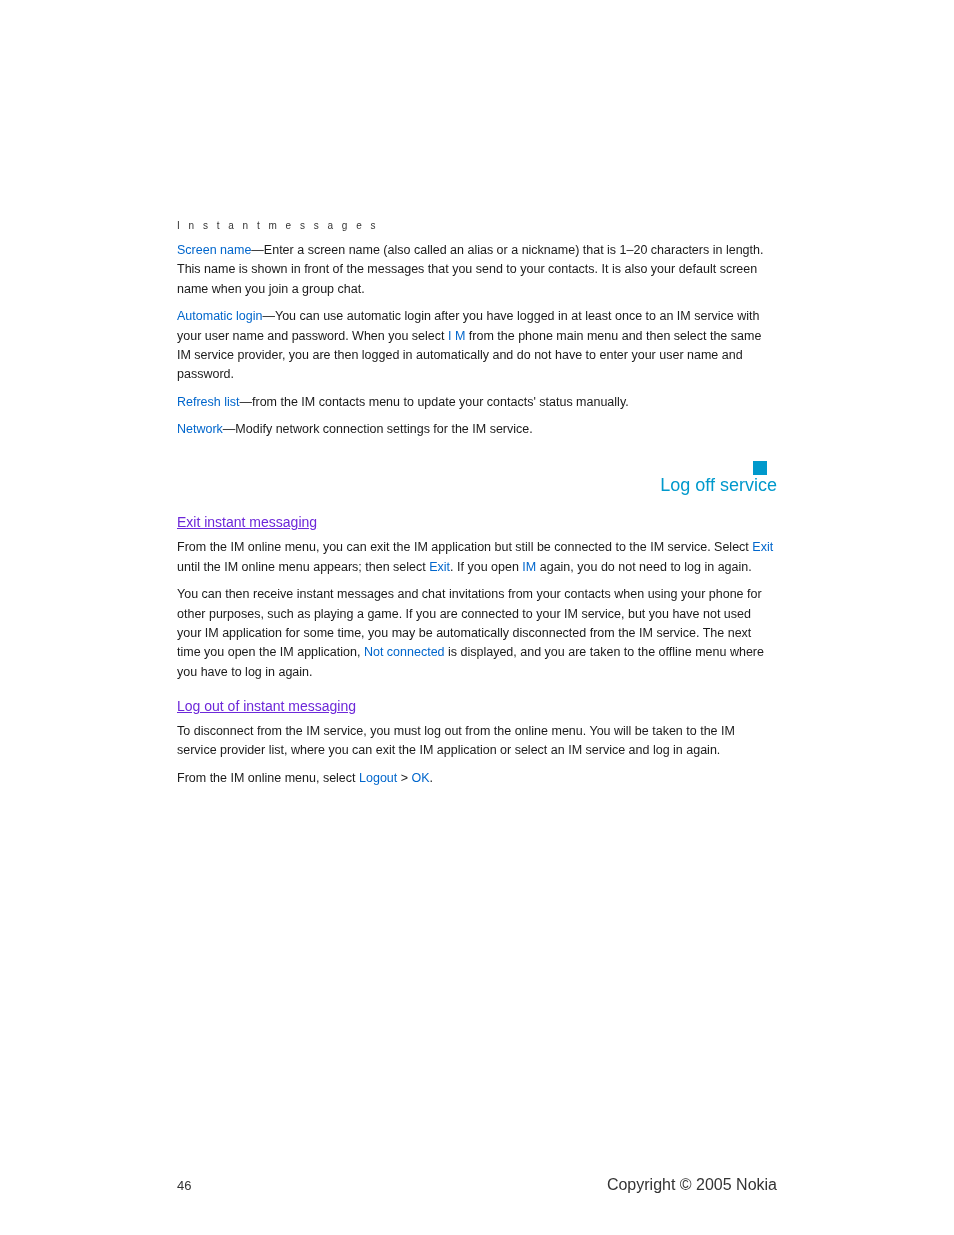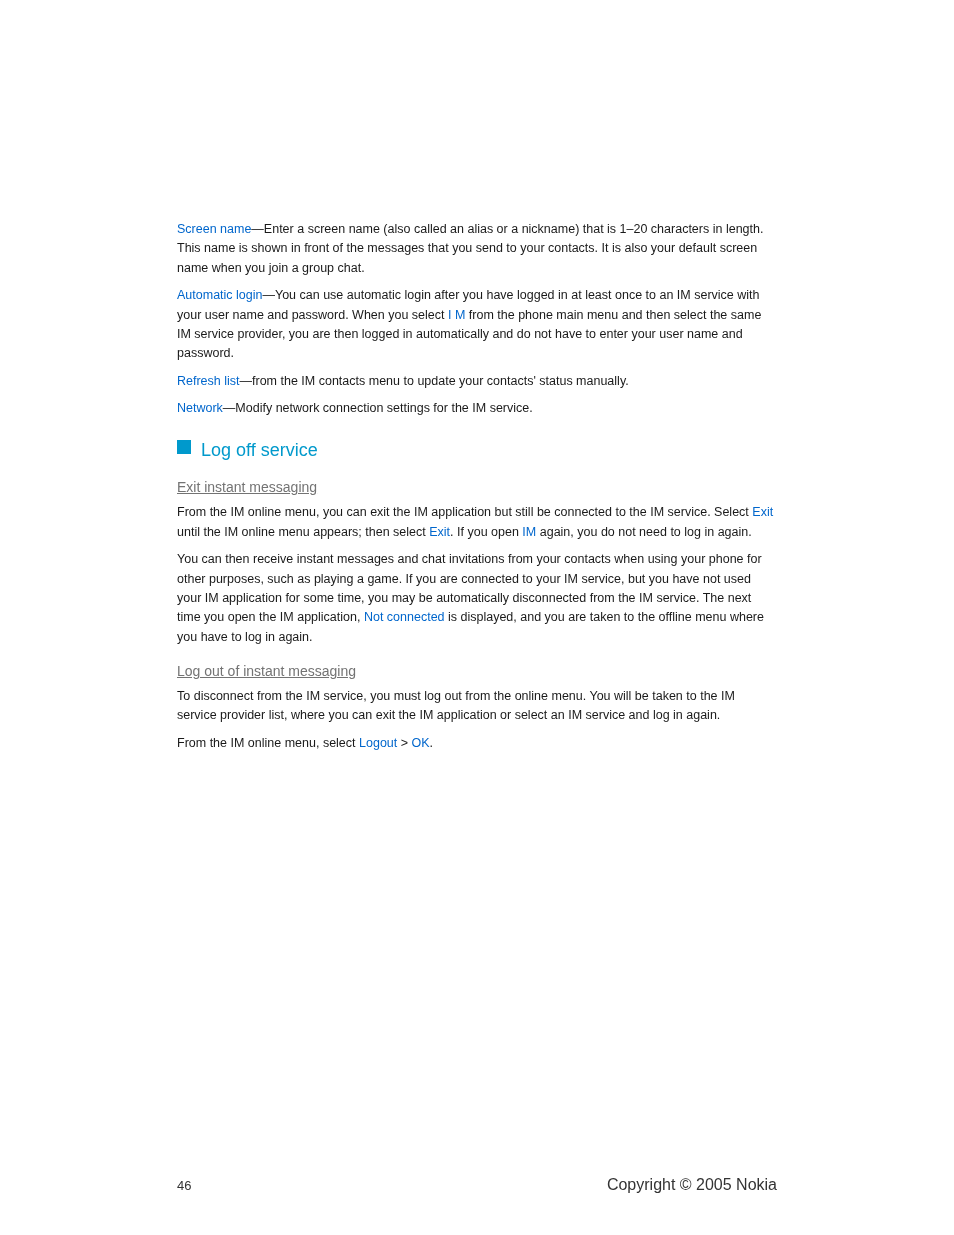--- a/index.html
+++ b/index.html
@@ -55,42 +55,43 @@
 
     .definition-item {
       font-size: 12.5px;
       line-height: 1.55;
       color: #1a1a1a;
       margin-bottom: 8px;
     }
 
     .section-heading {
       display: flex;
-      align-items: flex-start;
+      align-items: flex-end;
       margin-top: 22px;
       margin-bottom: 18px;
+      flex-direction: column;
     }
 
     .section-heading-square {
       width: 14px;
       height: 14px;
       background-color: #0099cc;
       margin-right: 10px;
       flex-shrink: 0;
     }
 
     .section-heading-text {
       font-size: 18px;
       color: #0099cc;
       font-weight: normal;
     }
 
     .subsection-heading {
       font-size: 14px;
-      color: #737373;
+      color: #6d28d9;
       font-weight: normal;
       text-decoration: underline;
       margin-bottom: 8px;
       margin-top: 16px;
     }
 
     .body-paragraph {
       font-size: 12.5px;
       line-height: 1.55;
       color: #1a1a1a;
@@ -120,20 +121,21 @@
       position: absolute;
       right: 177px;
     }
   </style>
 </head>
 <body>
 
 <div class="page">
   <div class="content-area">
 
+    <div class="section-label">I n s t a n t   m e s s a g e s</div>
 
 
     <p class="definition-item">
       <a class="link">Screen name</a><span>—Enter a screen name (also called an alias or a nickname) that is 1–20 characters in length. This name is shown in front of the messages that you send to your contacts. It is also your default screen name when you join a group chat.</span>
     </p>
 
     <p class="definition-item">
       <a class="link">Automatic login</a><span>—You can use automatic login after you have logged in at least once to an IM service with your user name and password. When you select </span><a class="link">I M</a><span> from the phone main menu and then select the same IM service provider, you are then logged in automatically and do not have to enter your user name and password.</span>
     </p>
 

